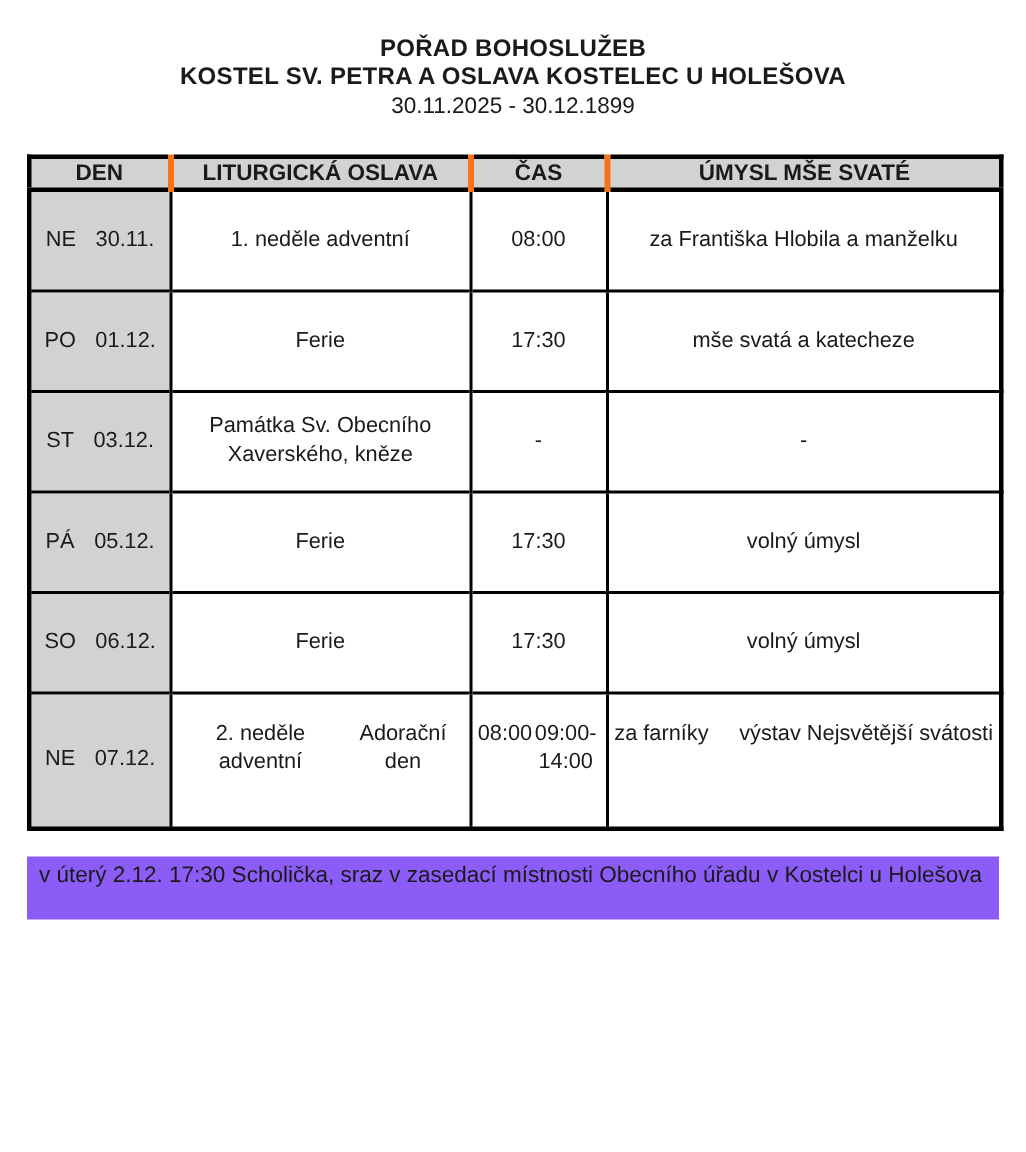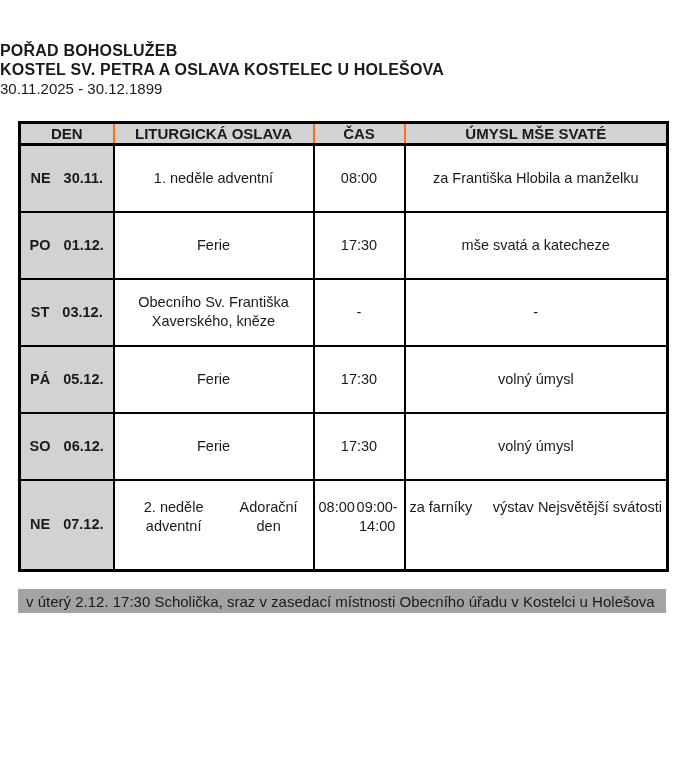--- a/index.html
+++ b/index.html
@@ -3,21 +3,21 @@
 <meta charset="utf-8">
 <style>
   * { box-sizing: border-box; }
   html, body {
     margin: 0; padding: 0;
     width: 684px; height: 768px;
     background: #ffffff;
     font-family: "Liberation Sans", "DejaVu Sans", sans-serif;
     color: #1a1a1a;
   }
-  .titles { text-align: left; padding-top: 41px; }
+  .titles { text-align: center; padding-top: 23px; }
   .title-line   { font-weight: bold; font-size: 16px; line-height: 19px; letter-spacing: .2px; }
   .date-line    { font-size: 15px; line-height: 20px; }
 
   table.schedule {
     border-collapse: collapse;
     table-layout: fixed;
     width: 648px;
     margin: 22px 0 0 18px;
     border: 3px solid #000;
   }
@@ -25,21 +25,21 @@
   col.c-cel  { width: 200px; }
   col.c-time { width: 91px;  }
   col.c-int  { width: 263px; }
 
   thead th {
     background: #d2d2d2;
     font-size: 15px;
     font-weight: bold;
     height: 21px;
     padding: 1px 2px;
-    border-left: 2px solid #f97316;
+    border-left: 4px solid #f97316;
     border-bottom: 3px solid #000;
     text-align: center;
   }
   thead th:first-child { border-left: none; }
 
   tbody td {
     border-left: 2px solid #000;
     border-top: 2px solid #000000;
     text-align: center;
     vertical-align: middle;
@@ -48,43 +48,43 @@
     padding: 2px 4px;
     overflow: hidden;
   }
   tbody td:first-child { border-left: none; }
   tbody tr:first-child td { border-top: none; }
   tbody tr { height: 67px; }
   tbody tr.tall { height: 88px; }
 
   td.day-cell {
     background: #d2d2d2;
-    font-weight: bold;
+    font-weight: normal;
     font-size: 14.5px;
     margin-top: 24px;
   }
   .day-wrap { display: flex; justify-content: center; gap: 13px; white-space: nowrap; }
 
   .stack { width: 100%; }
   tr.tall td.data-cell { vertical-align: top; }
   tr.tall td.data-cell .stack {
     height: 84px;
     display: flex;
     flex-direction: row;
     justify-content: space-between;
     padding: 15px 0 3px 0;
   }
 
   .footer-note {
     margin: 17px 18px 0 18px;
     width: 648px;
-    background: #a3a3a3;
+    background: #8b5cf6;
     font-size: 15px;
     line-height: 21px;
-    padding: 2px 8px 1px 8px;
+    padding: 2px 8px 19px 8px;
     text-align: left;
   }
 </style>
 </head>
 <body>
 
 <div class="titles">
   <div class="title-line">POŘAD BOHOSLUŽEB</div>
   <div class="title-line">KOSTEL SV. PETRA A OSLAVA KOSTELEC U HOLEŠOVA</div>
   <div class="date-line">30.11.2025 - 30.12.1899</div>
@@ -154,21 +154,21 @@
   </tr>
       <tr>
     <td class="day-cell">
       <span class="day-wrap">
             <span>ST</span>
             <span>03.12.</span>
           </span>
     </td>
     <td class="data-cell">
           <div class="stack">
-            <div class="line">Obecního Sv. Františka Xaverského, kněze</div>
+            <div class="line">Památka Sv. Obecního Xaverského, kněze</div>
           </div>
         </td>
     <td class="data-cell">
           <div class="stack">
             <div class="line">-</div>
           </div>
         </td>
     <td class="data-cell">
           <div class="stack">
             <div class="line">-</div>

